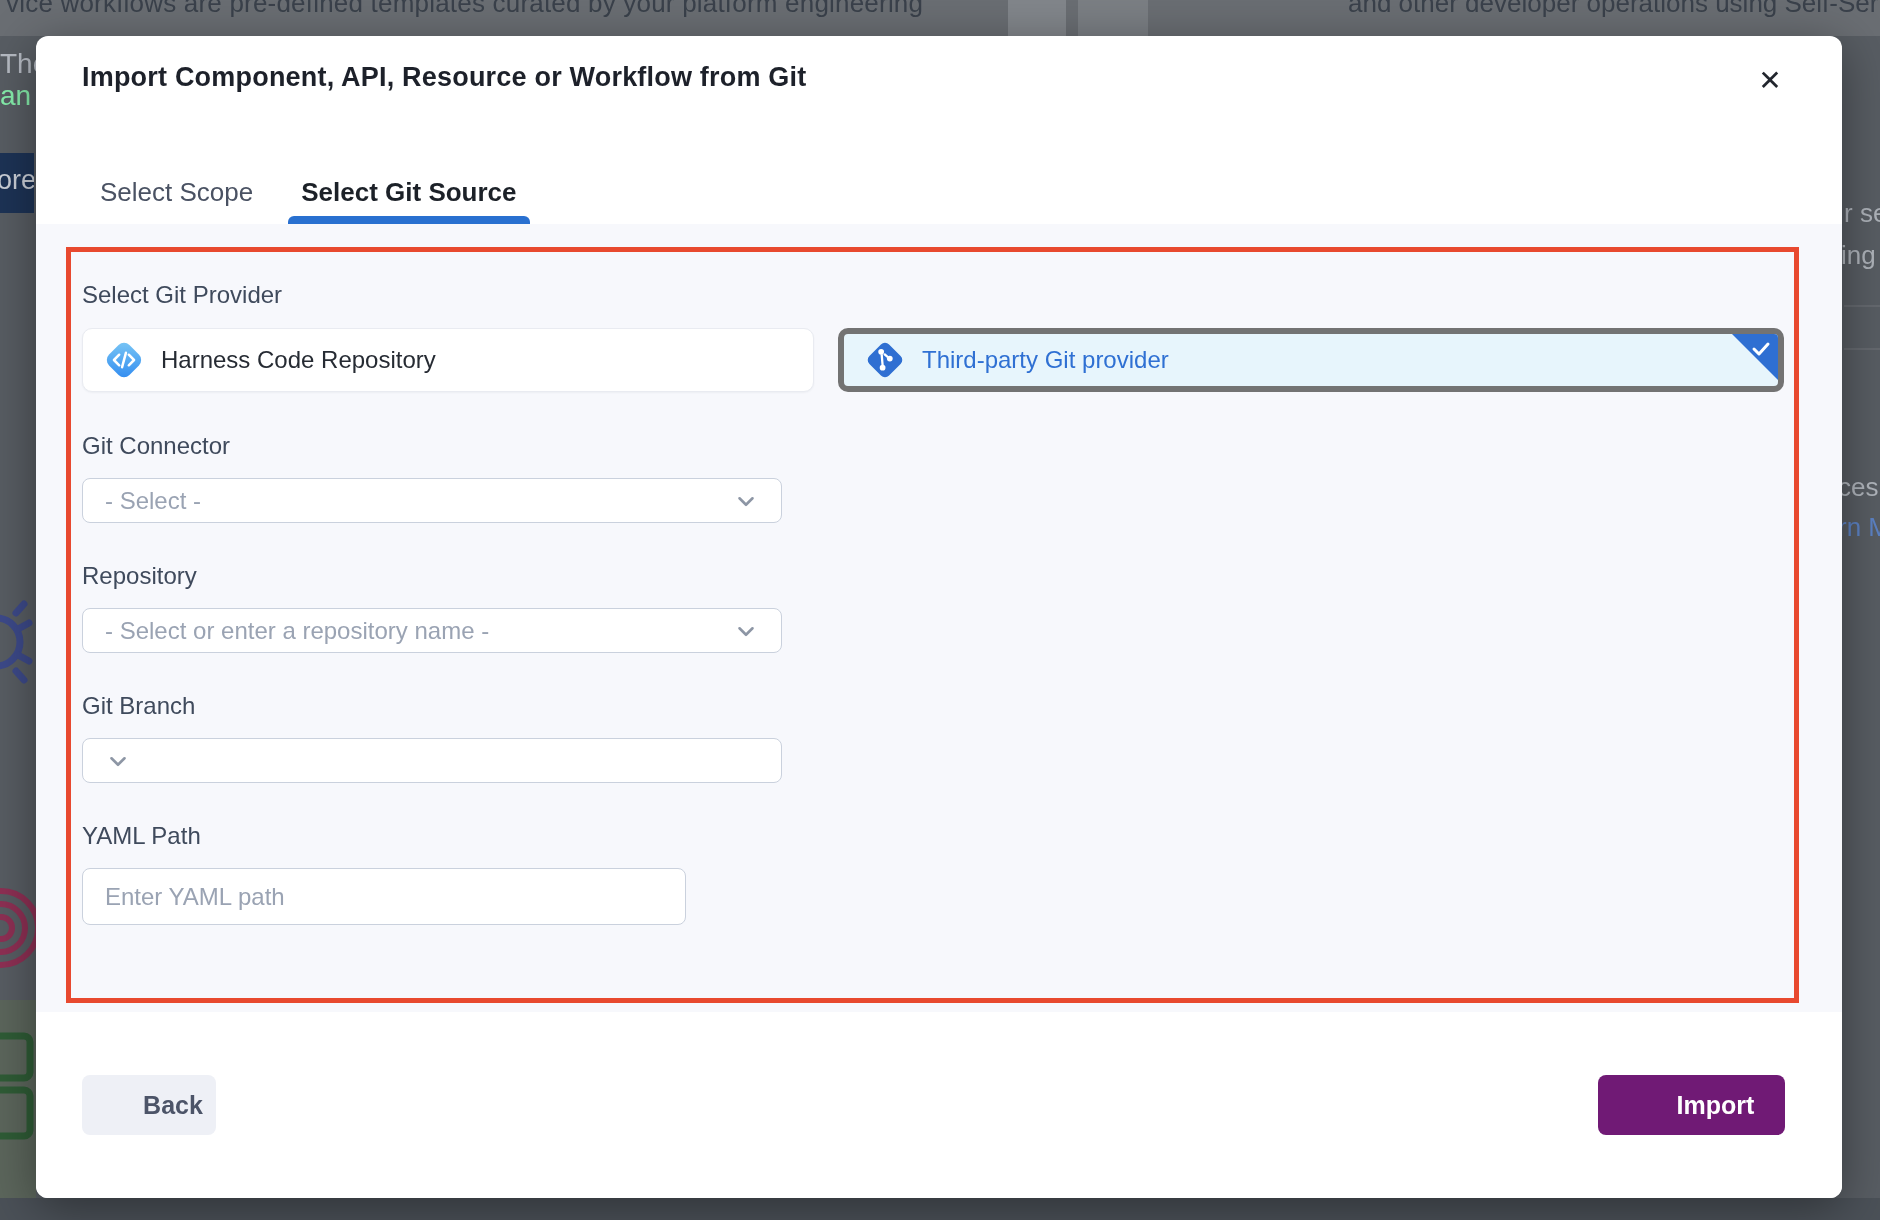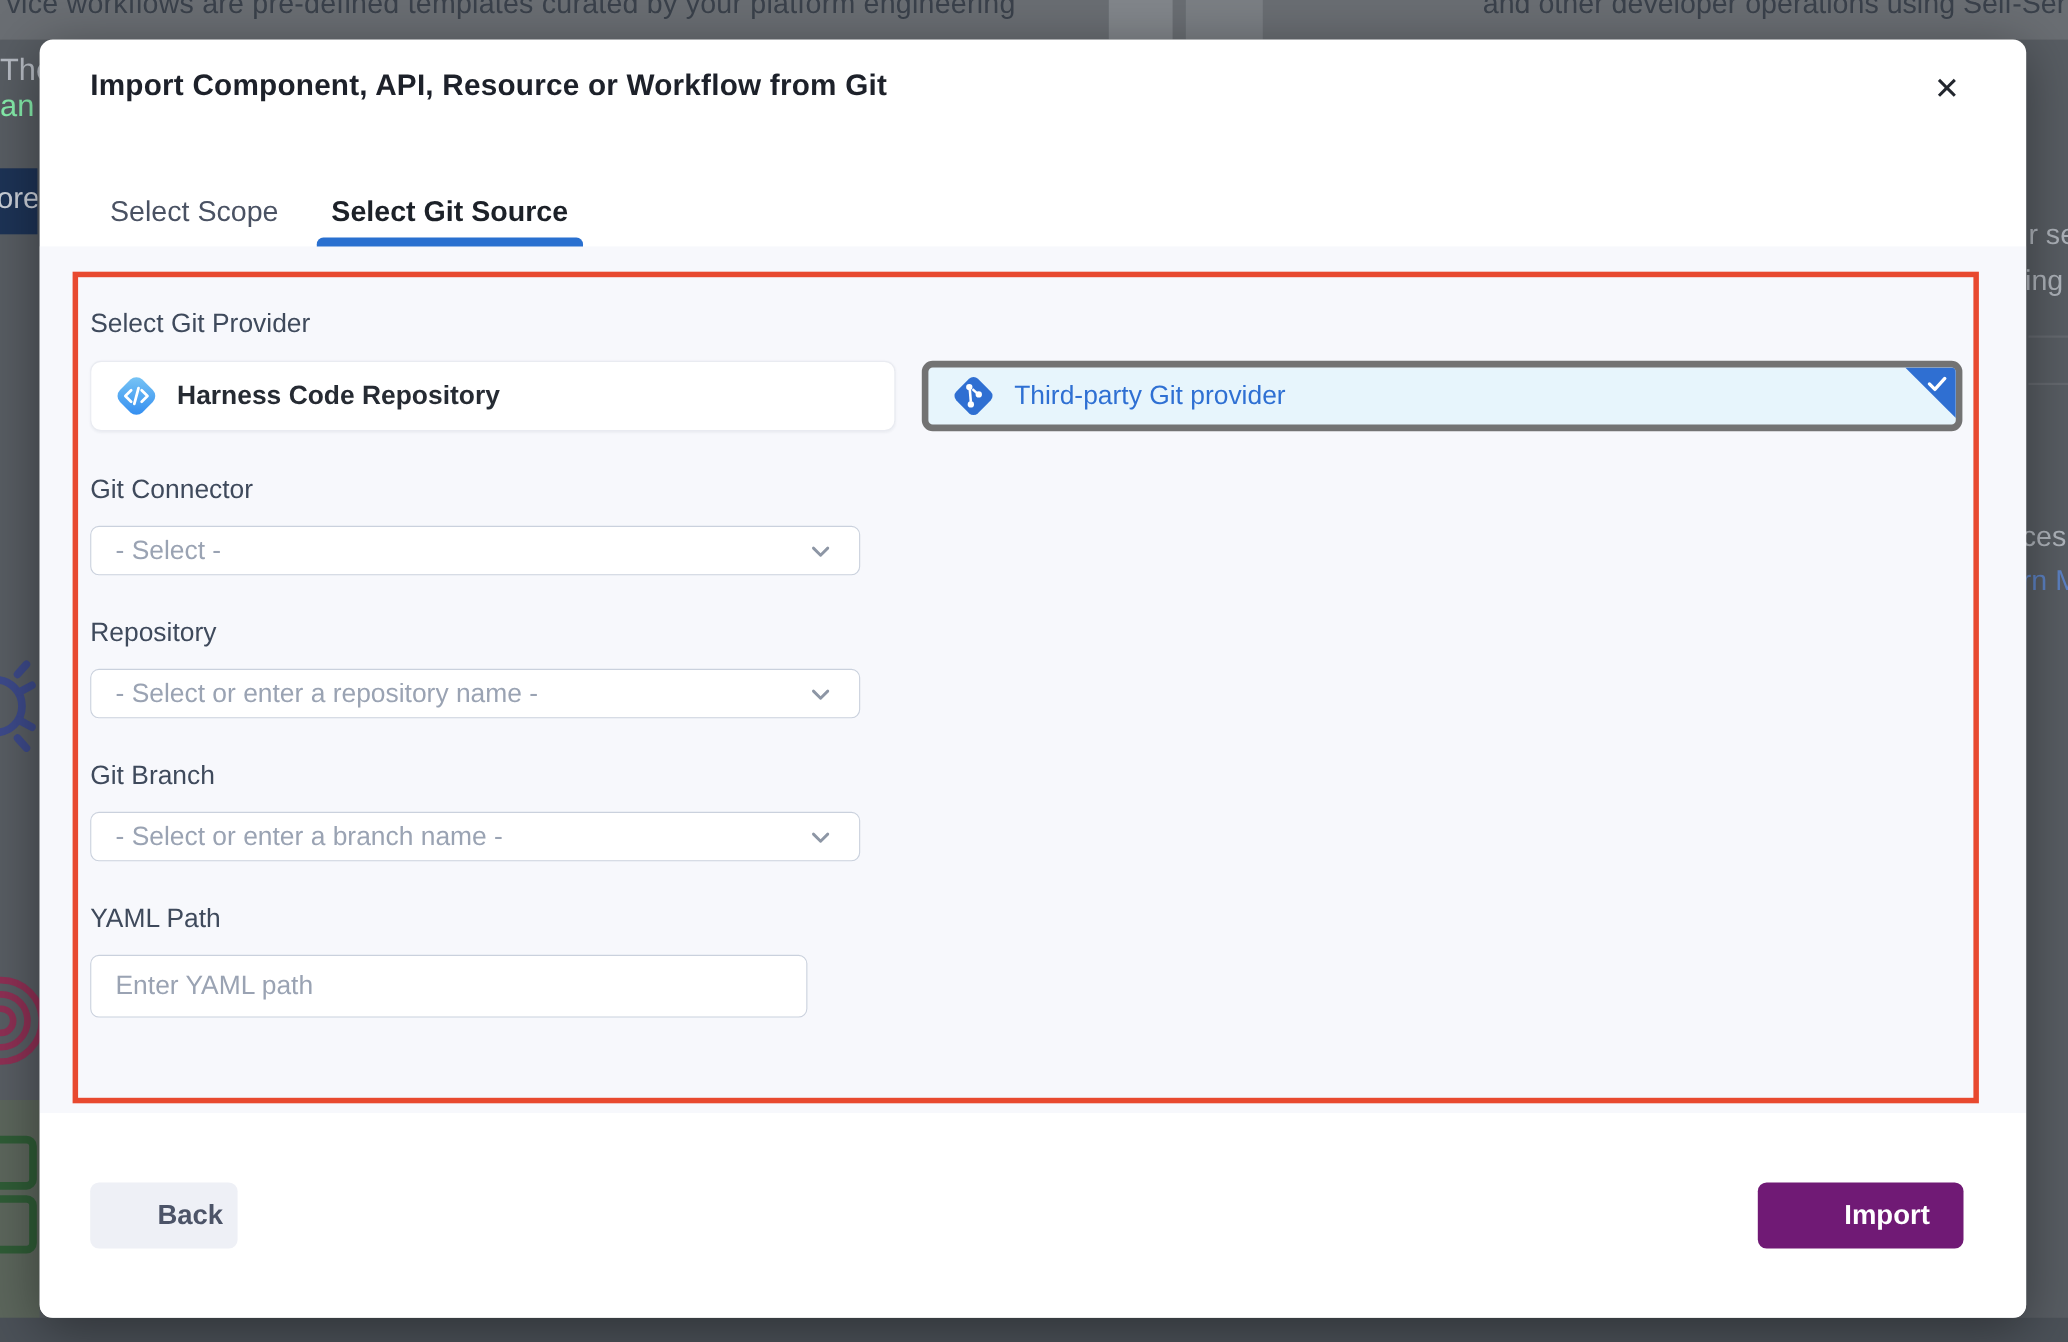--- a/index.html
+++ b/index.html
@@ -53,36 +53,36 @@
   .modal-body { flex:1 1 auto; background:#f7f8fc; }
   .highlight-box { margin:23px 0 0 30px; width:1733px; height:756px;
     border:5px solid #e8492f; padding:28px 10px 0 11px; }
 
   .field-label { font-size:24px; color:#3f4a5c; line-height:30px; }
 
   .provider-row { display:flex; gap:24px; margin-top:18px; }
   .provider-card { height:64px; border-radius:10px; display:flex; align-items:center;
     padding-left:18px; cursor:pointer; position:relative; }
   .provider-card.plain { width:732px; background:#ffffff; border:1px solid #e9ebf1;
-    box-shadow:0 1px 2px rgba(40,50,70,.05);font-weight:bold; }
+    box-shadow:0 1px 2px rgba(40,50,70,.05); }
   .provider-card.selected { flex:1; background:#e7f5fc; border:6px solid #737373; overflow:hidden; }
   .provider-card .card-label { margin-left:14px; font-size:24px; }
   .provider-card.plain .card-label { color:#262b33; }
   .provider-card.selected .card-label { color:#2f70d3; }
   .corner-fold { position:absolute; top:0; right:0; width:0; height:0;
     border-top:46px solid #2f6fd2; border-left:46px solid transparent; }
   .corner-check { position:absolute; top:3px; right:5px; }
 
   .form-field { margin-top:38px; }
   .form-field.first { margin-top:39px; }
   .select-box { margin-top:17px; width:700px; height:45px; background:#ffffff;
     border:1px solid #cad1dd; border-radius:8px; display:flex; align-items:center;
     justify-content:space-between; padding:0 22px; cursor:pointer; }
   .select-placeholder { font-size:24px; color:#9aa3b3; }
-  .text-input { margin-top:17px; width:652px; height:57px; background:#ffffff;
+  .text-input { margin-top:17px; width:604px; height:57px; background:#ffffff;
     border:1px solid #cad1dd; border-radius:8px; padding:0 22px; font-size:24px;
     color:#30394a; font-family:"Liberation Sans", sans-serif; outline:none; }
   .text-input::placeholder { color:#9aa3b3; }
 
   .modal-footer { flex:0 0 186px; background:#ffffff; display:flex; align-items:center;
     justify-content:space-between; padding:0 57px 0 46px; }
   .btn { height:60px; border:none; border-radius:8px; font-size:25px; font-weight:700;
     cursor:pointer; font-family:"Liberation Sans", sans-serif;padding-left:48px; }
   .btn-back { width:134px; background:#eef0f6; color:#4c5468; }
   .btn-import { width:187px; background:#701a75; color:#ffffff; }
@@ -211,21 +211,20 @@
           <span class="select-placeholder">- Select or enter a repository name -</span>
           <svg width="26" height="26" viewBox="0 0 24 24">
             <polyline points="6,9.5 12,15.5 18,9.5" fill="none" stroke="#8d96a5" stroke-width="2.4" stroke-linecap="round" stroke-linejoin="round"></polyline>
           </svg>
         </div>
       </div>
 
       <div class="form-field">
         <div class="field-label">Git Branch</div>
         <div class="select-box">
-          <span class="select-placeholder">- Select or enter a branch name -</span>
           <svg width="26" height="26" viewBox="0 0 24 24">
             <polyline points="6,9.5 12,15.5 18,9.5" fill="none" stroke="#8d96a5" stroke-width="2.4" stroke-linecap="round" stroke-linejoin="round"></polyline>
           </svg>
         </div>
       </div>
 
       <div class="form-field">
         <div class="field-label">YAML Path</div>
         <input class="text-input" type="text" placeholder="Enter YAML path" style="">
       </div>

